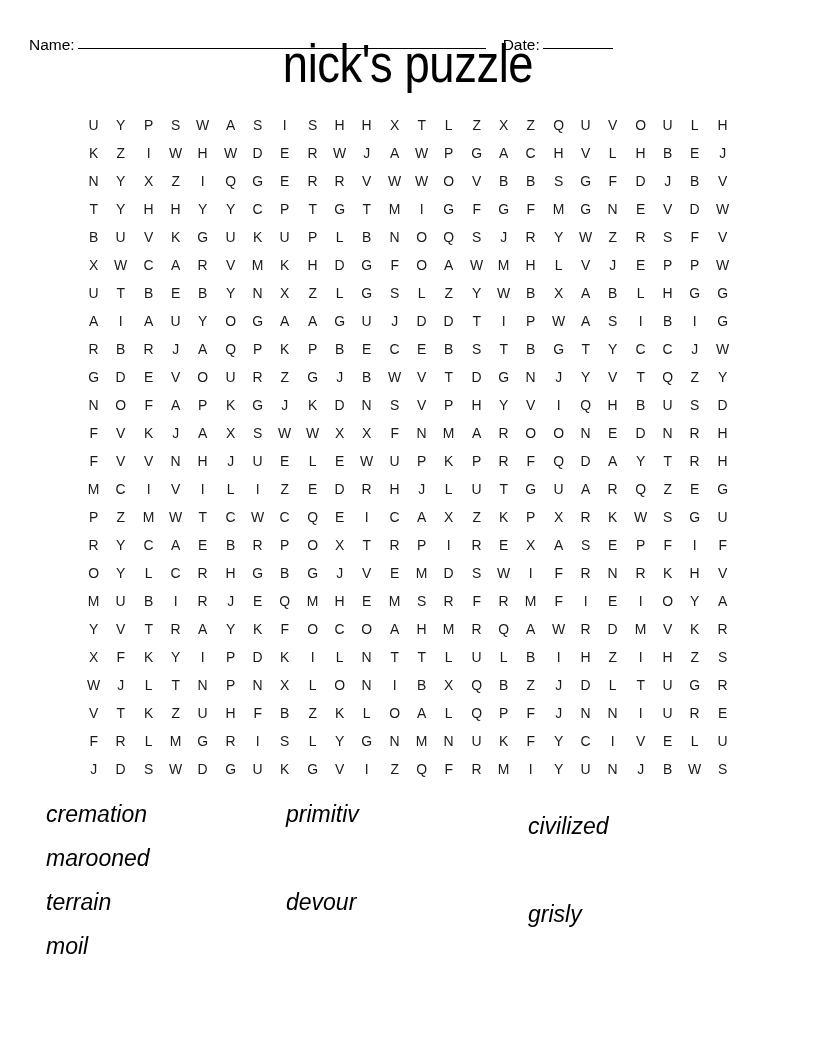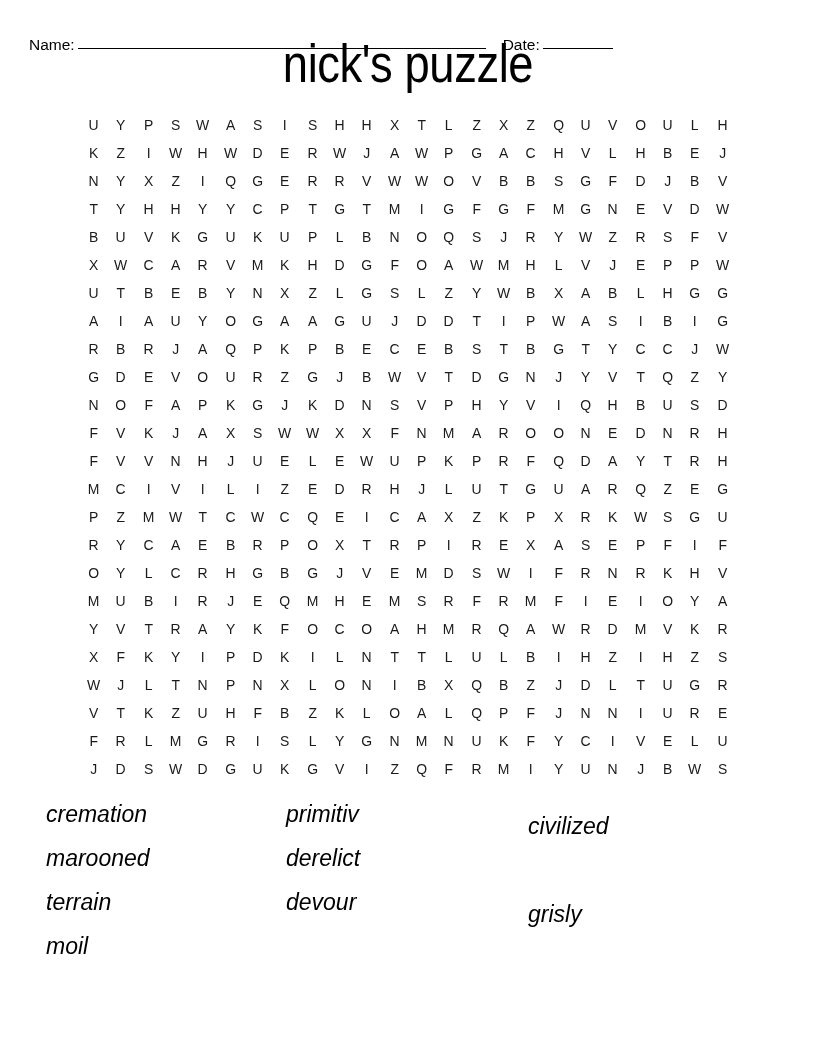--- a/index.html
+++ b/index.html
@@ -749,21 +749,20 @@
   </div>
 
 <div class="wordlist" id="word-list">
     <div class="word-row">
       <div class="wcol-0"><span class="word">cremation</span></div>
       <div class="wcol-1"><span class="word">primitiv</span></div>
       <div class="wcol-2"><span class="word">civilized</span></div>
     </div>
     <div class="word-row">
       <div class="wcol-0"><span class="word">marooned</span></div>
-      <div class="wcol-1"><span class="word">derelict</span></div>
     </div>
     <div class="word-row">
       <div class="wcol-0"><span class="word">terrain</span></div>
       <div class="wcol-1"><span class="word">devour</span></div>
       <div class="wcol-2"><span class="word">grisly</span></div>
     </div>
     <div class="word-row">
       <div class="wcol-0"><span class="word">moil</span></div>
       <div class="wcol-1"></div>
       <div class="wcol-2"></div>

